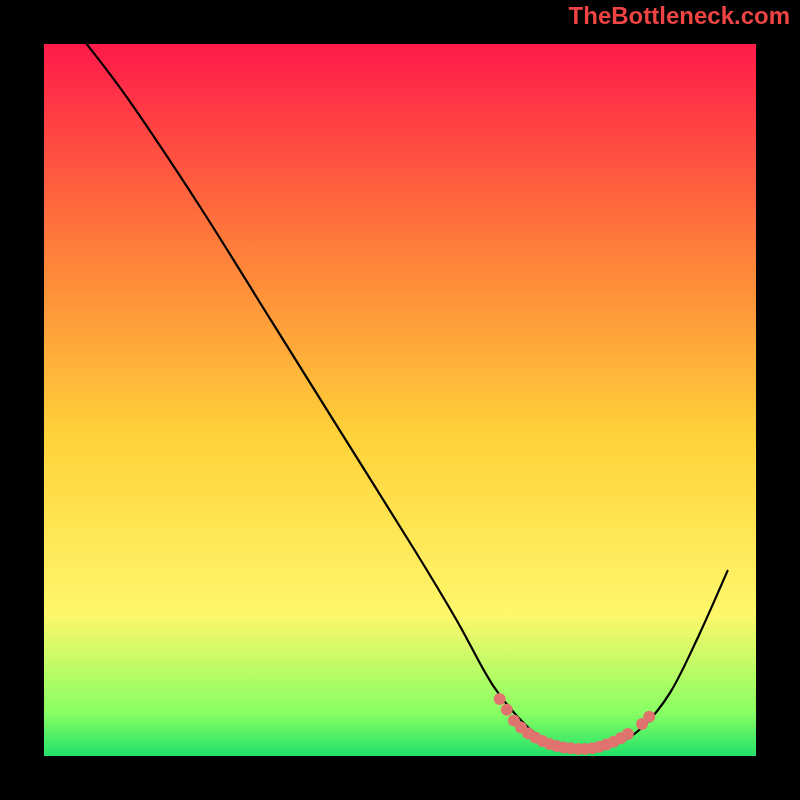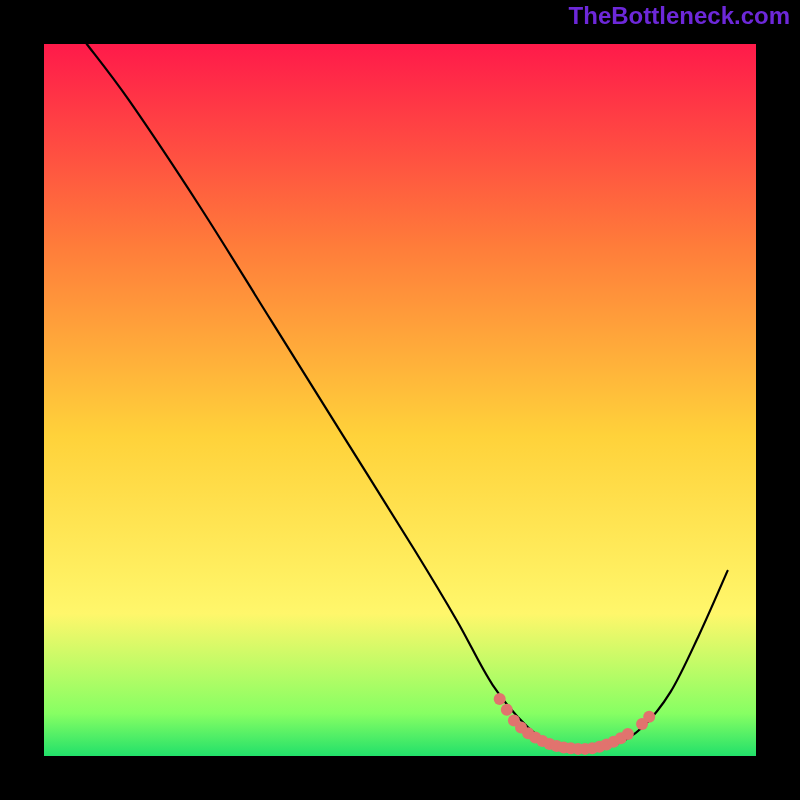--- a/index.html
+++ b/index.html
@@ -12,21 +12,21 @@
     width: 800px;
     height: 800px;
     position: relative;
   }
   .watermark {
     position: absolute;
     top: 2px;
     right: 10px;
     font-size: 24px;
     font-weight: bold;
-    color: #6d28d9;
+    color: #ef4444;
     z-index: 10;
   }
   svg {
     display: block;
     position: absolute;
     top: 0;
     left: 0;
   }
 </style>
 </head>

